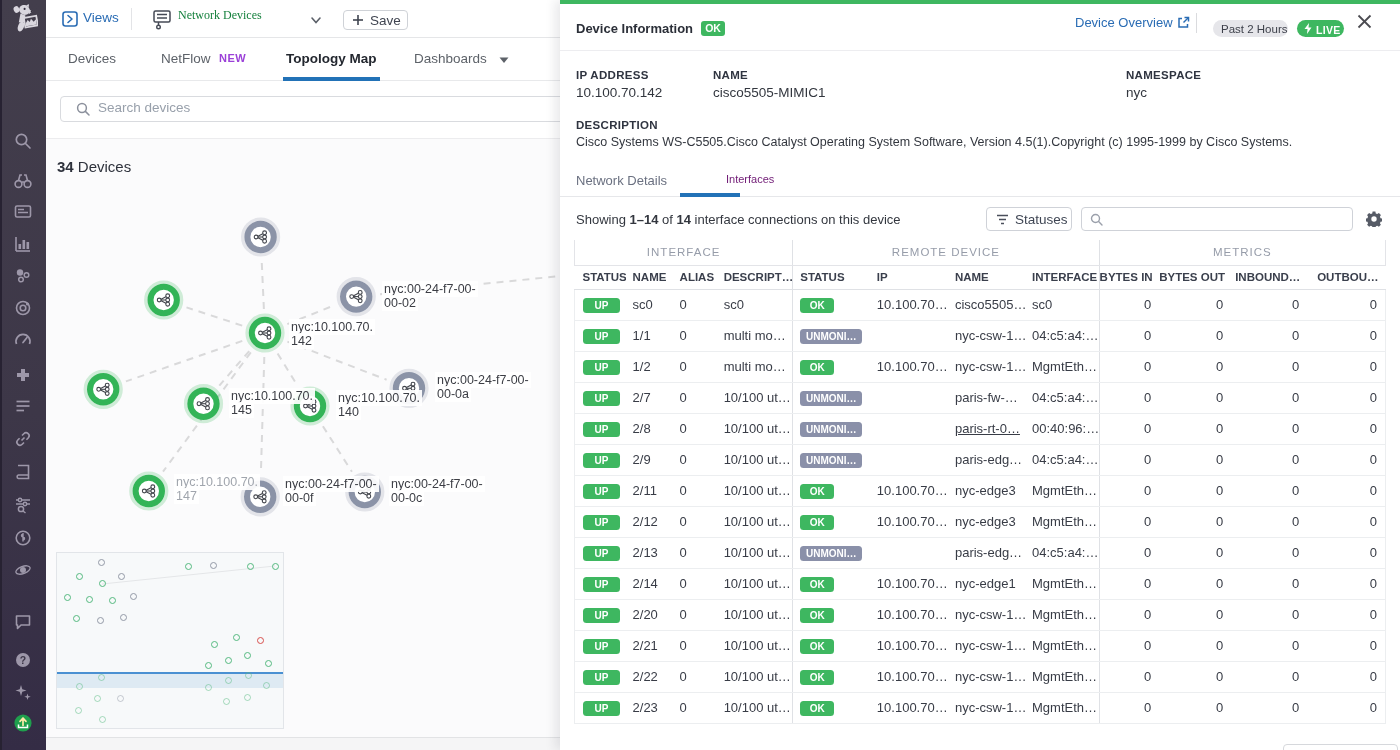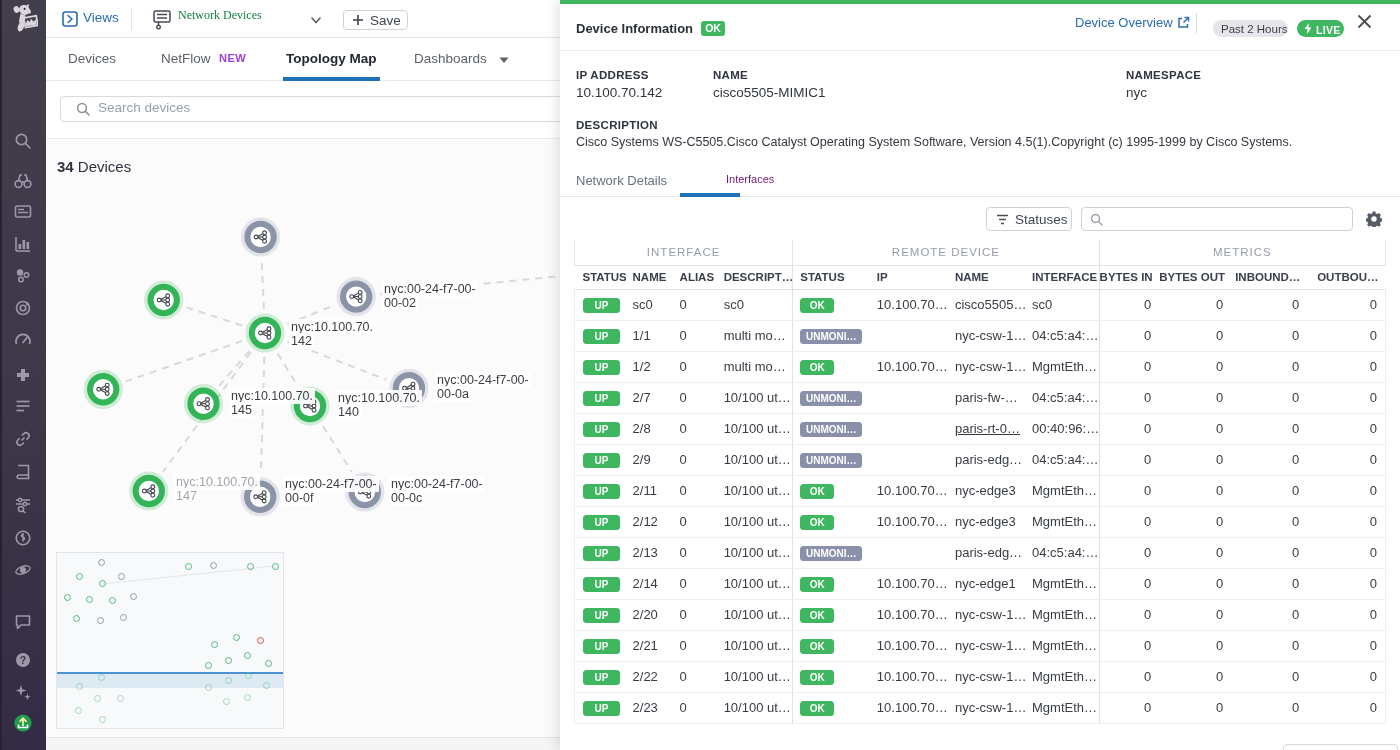--- a/index.html
+++ b/index.html
@@ -436,20 +436,21 @@
   <div class="abs" style="left:566px;top:69px;font-size:11.5px;font-weight:bold;color:#2f3440;letter-spacing:.3px;">NAMESPACE</div>
   <div class="abs" style="left:566px;top:85px;font-size:13.5px;color:#33373f;">nyc</div>
   <div class="abs" style="left:16px;top:119px;font-size:11.5px;font-weight:bold;color:#2f3440;letter-spacing:.3px;">DESCRIPTION</div>
   <div class="abs" style="left:16px;top:135px;font-size:12.5px;color:#33373f;">Cisco Systems WS-C5505.Cisco Catalyst Operating System Software, Version 4.5(1).Copyright (c) 1995-1999 by Cisco Systems.</div>
 
   <div class="abs" style="left:16px;top:173px;font-size:13px;color:#6a7080;">Network Details</div>
   <div class="abs" style="left:122px;top:173px;font-size:11px;color:#701a75;margin-left:44px;">Interfaces</div>
   <div class="abs" style="left:0;top:196px;width:840px;height:1px;background:#e6e7ea;"></div>
   <div class="abs" style="left:120px;top:193px;width:60px;height:4px;background:#2272b7;"></div>
 
+  <div class="abs" style="left:16px;top:212px;font-size:13px;color:#33373f;">Showing <b>1–14</b> of <b>14</b> interface connections on this device</div>
   <div class="abs" style="left:426px;top:207px;width:86px;height:24px;border:1px solid #cfd2d8;border-radius:4px;background:#fff;"></div>
   <svg class="abs" style="left:436px;top:214px" width="13" height="11" viewBox="0 0 13 11">
     <line x1="1" y1="1.5" x2="12" y2="1.5" stroke="#4a4f5b" stroke-width="1.5"></line>
     <line x1="3" y1="5.5" x2="10" y2="5.5" stroke="#4a4f5b" stroke-width="1.5"></line>
     <line x1="5" y1="9.5" x2="8" y2="9.5" stroke="#4a4f5b" stroke-width="1.5"></line>
   </svg>
   <div class="abs" style="left:455px;top:212px;font-size:13.5px;color:#3f4654;">Statuses</div>
   <div class="abs" style="left:521px;top:207px;width:272px;height:24px;border:1px solid #cfd2d8;border-radius:4px;background:#fff;"></div>
   <svg class="abs" style="left:530px;top:213px" width="13" height="13" viewBox="0 0 13 13">
     <circle cx="5.5" cy="5.5" r="4" fill="none" stroke="#9ba0ab" stroke-width="1.4"></circle>

